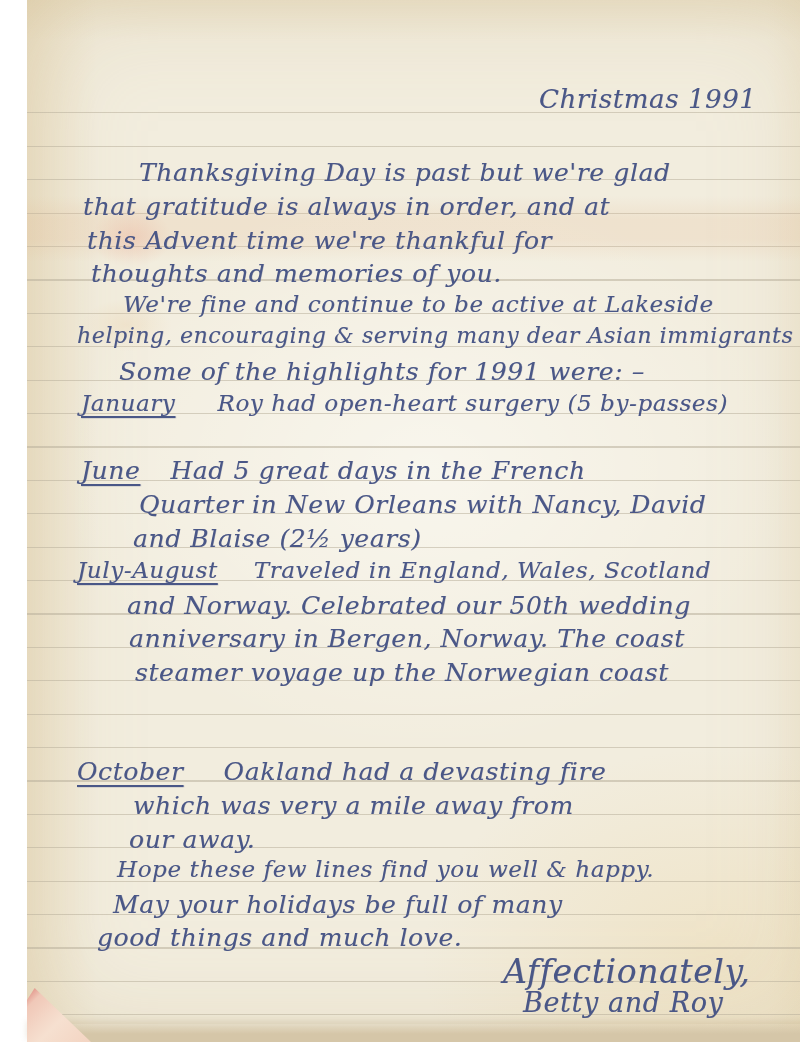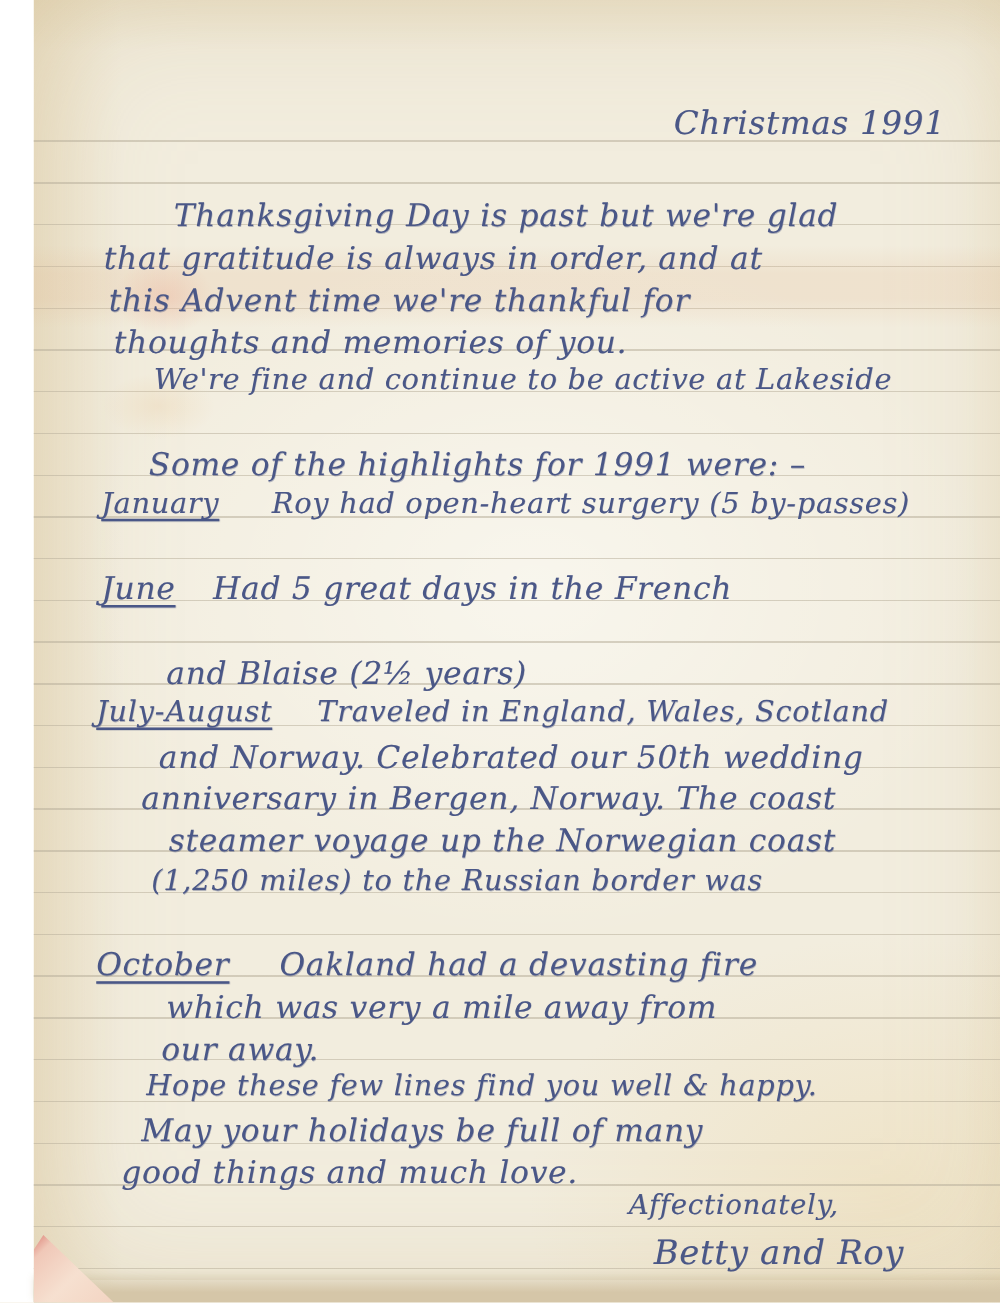--- a/index.html
+++ b/index.html
@@ -84,33 +84,34 @@
   <div class="stain-band"></div>
   <div class="stain-blotch"></div>
   <div class="stain-blotch2"></div>
   <div class="lines-layer">
       <div class="line" style="left: 512px; top: 84px; font-size: 26px;">Christmas 1991</div>
       <div class="line" style="left: 112px; top: 158px;">Thanksgiving Day is past but we're glad</div>
       <div class="line" style="left: 56px; top: 192px;">that gratitude is always in order, and at</div>
       <div class="line" style="left: 60px; top: 226px;">this Advent time we're thankful for</div>
       <div class="line" style="left: 64px; top: 259px;">thoughts and memories of you.</div>
       <div class="line" style="left: 96px; top: 291px; font-size: 23px;">We're fine and continue to be active at Lakeside</div>
+      <div class="line" style="left: 50px; top: 323px; font-size: 22px;">helping, encouraging &amp; serving many dear Asian immigrants</div>
       <div class="line" style="left: 92px; top: 357px;">Some of the highlights for 1991 were: –</div>
       <div class="line" style="left: 54px; top: 390px; font-size: 23px; text-align: center;"><span class="u" style="margin-right: 42px;">January</span>Roy had open-heart surgery (5 by-passes)</div>
       <div class="line" style="left: 54px; top: 456px;"><span class="u" style="margin-right: 30px;">June</span>Had 5 great days in the French</div>
+      <div class="line" style="left: 112px; top: 490px;">Quarter in New Orleans with Nancy, David</div>
       <div class="line" style="left: 106px; top: 524px;">and Blaise (2½ years)</div>
       <div class="line" style="left: 50px; top: 557px; font-size: 23px;"><span class="u" style="margin-right: 36px;">July-August</span>Traveled in England, Wales, Scotland</div>
       <div class="line" style="left: 100px; top: 591px;">and Norway. Celebrated our 50th wedding</div>
-      <div class="line" style="left: 86px; top: 624px; font-style: italic;">anniversary in Bergen, Norway. The coast</div>
+      <div class="line" style="left: 102px; top: 624px; font-style: italic;">anniversary in Bergen, Norway. The coast</div>
       <div class="line" style="left: 108px; top: 658px;">steamer voyage up the Norwegian coast</div>
-      <div class="line" style="left: 94px; top: 692px; font-size: 23px;">(1,250 miles) to the Russian border was</div>
       <div class="line" style="left: 50px; top: 757px;"><span class="u" style="margin-right: 40px;">October</span>Oakland had a devasting fire</div>
       <div class="line" style="left: 106px; top: 791px;">which was very a mile away from</div>
       <div class="line" style="left: 102px; top: 825px;">our away.</div>
       <div class="line" style="left: 90px; top: 856px; font-size: 23px;">Hope these few lines find you well &amp; happy.</div>
       <div class="line" style="left: 86px; top: 890px;">May your holidays be full of many</div>
       <div class="line" style="left: 70px; top: 923px;">good things and much love.</div>
-      <div class="line" style="left: 476px; top: 952px; font-size: 22px;">Affectionately,</div>
+      <div class="line" style="left: 476px; top: 952px; font-size: 33px;">Affectionately,</div>
       <div class="line" style="left: 496px; top: 987px; font-size: 27px;">Betty and Roy</div>
     </div>
   <div class="bottom-edge"></div>
   <div class="pink-corner"></div>
 </div>
 
 </body></html>

